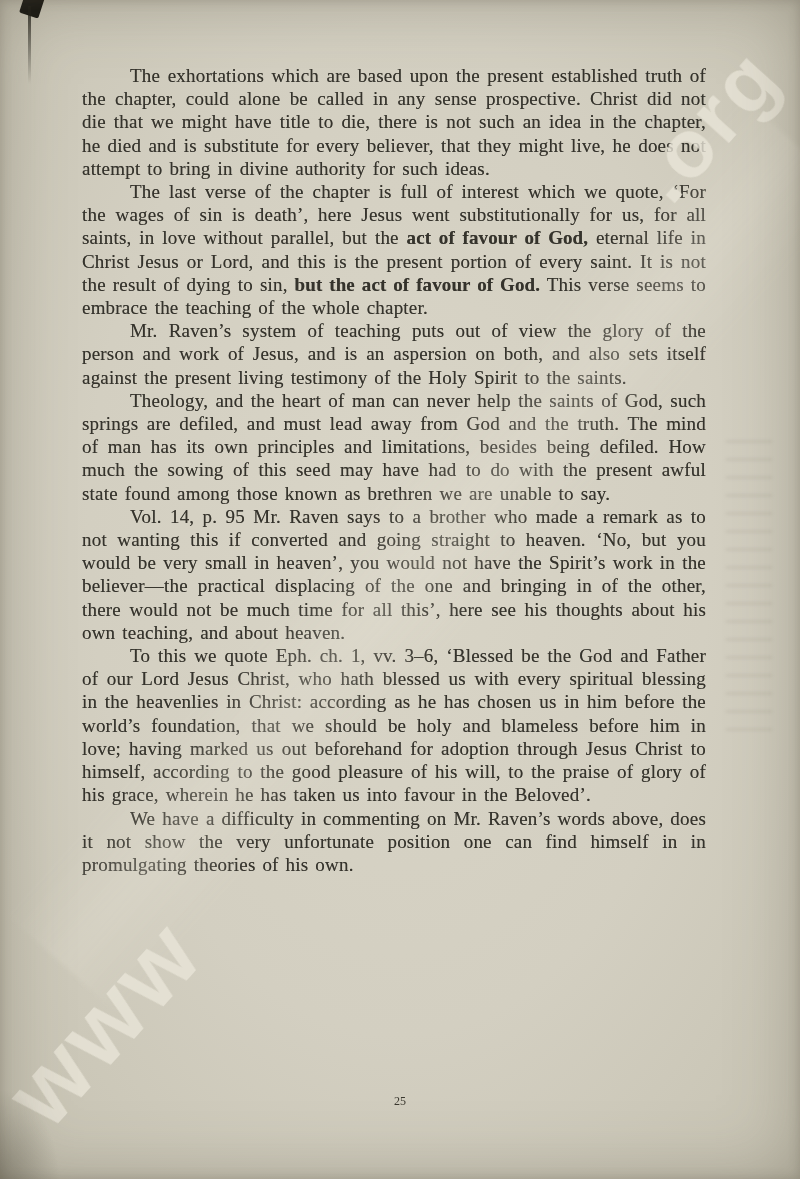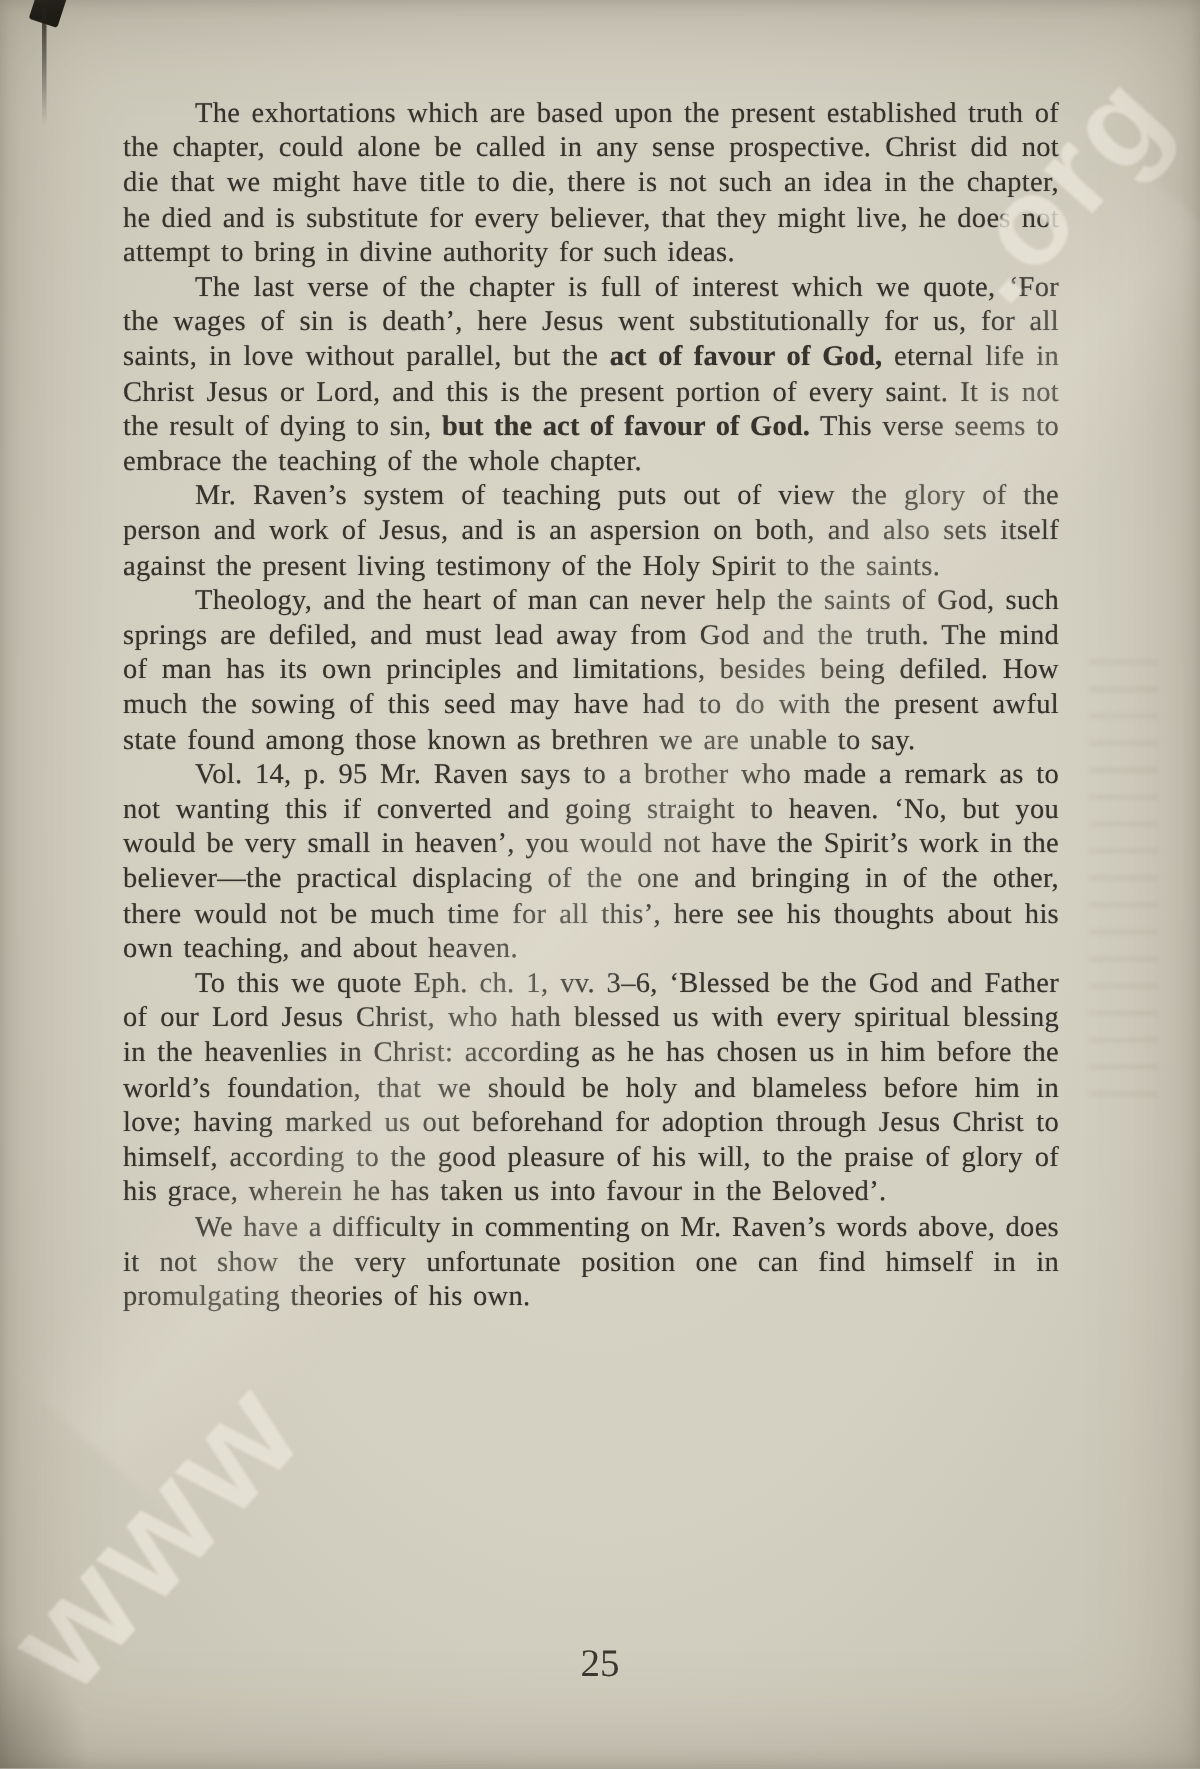--- a/index.html
+++ b/index.html
@@ -74,21 +74,21 @@
     letter-spacing: 0.1px;
     font-family: Liberation Serif, serif;
   }
   .page-number {
     position: absolute;
     left: 0;
     right: 0;
     top: 1094px;
     text-align: center;
     color: #3a382f;
-    font-size: 26px;
+    font-size: 12px;
     z-index: 2;
   }
   .watermark {
     position: absolute;
     font-weight: bold;
     color: rgba(233, 229, 216, 0.78);
     transform: rotate(-48deg);
     pointer-events: none;
     z-index: 4;
     font-family: "Liberation Sans", sans-serif;

